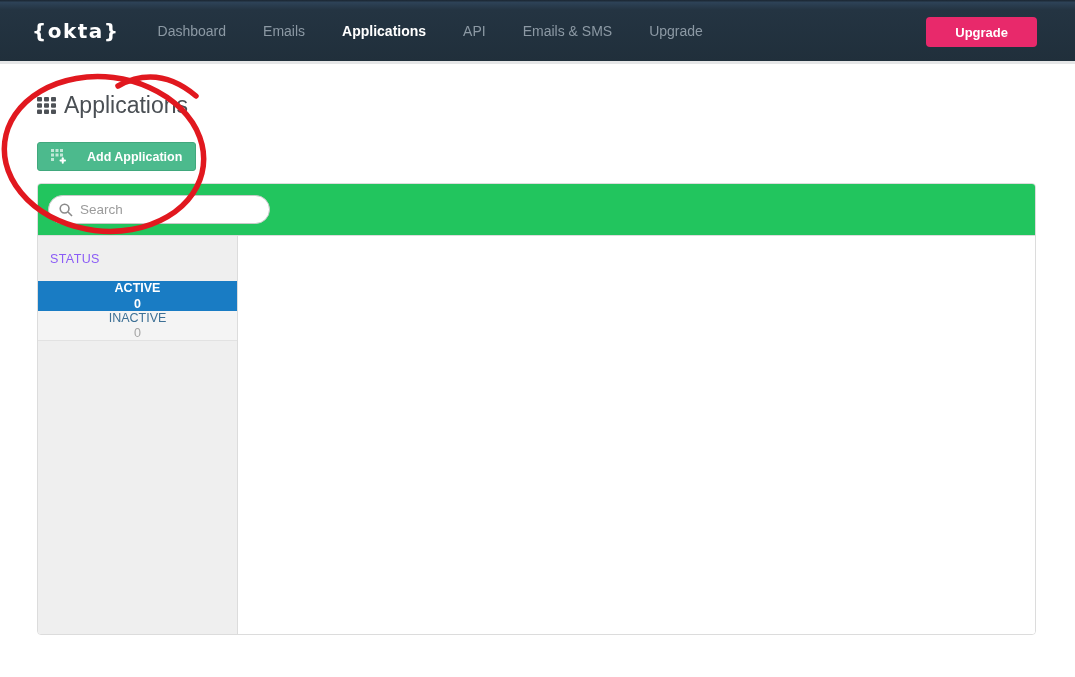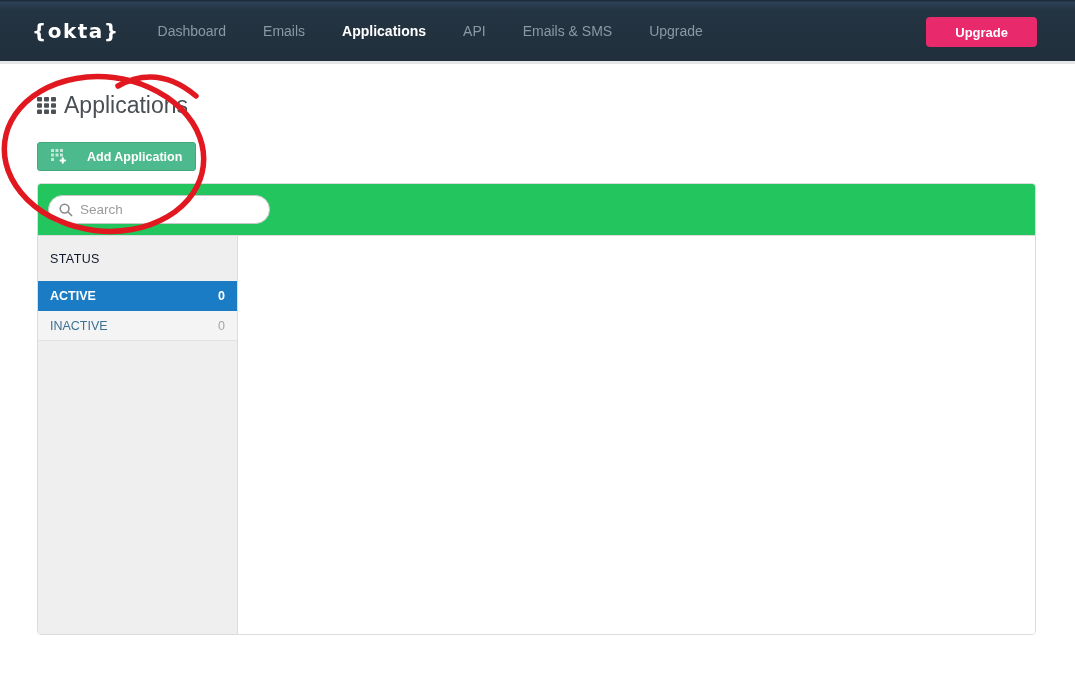--- a/index.html
+++ b/index.html
@@ -138,31 +138,32 @@
   .panel-body { display: flex; flex: 1; }
   .filter-sidebar {
     width: 200px;
     flex: 0 0 200px;
     background: #efefef;
     border-right: 1px solid #dcdcdc;
   }
   .filter-section-label {
     padding: 16px 12px 15px 12px;
     font-size: 12.5px;
-    color: #0f172a;
+    color: #8b5cf6;
     letter-spacing: 0.4px;
   }
   .filter-row {
     height: 30px;
     display: flex;
     align-items: center;
     justify-content: space-between;
     padding: 0 12px;
     font-size: 12.5px;
     cursor: pointer;
+    flex-direction: column;
   }
   .filter-row.selected {
     background: #197cc4;
     color: #ffffff;
     font-weight: bold;
   }
   .filter-row.selected .filter-count { color: #ffffff; font-weight: bold; }
   .filter-row.unselected {
     background: #f4f4f4;
     color: #3d7095;

